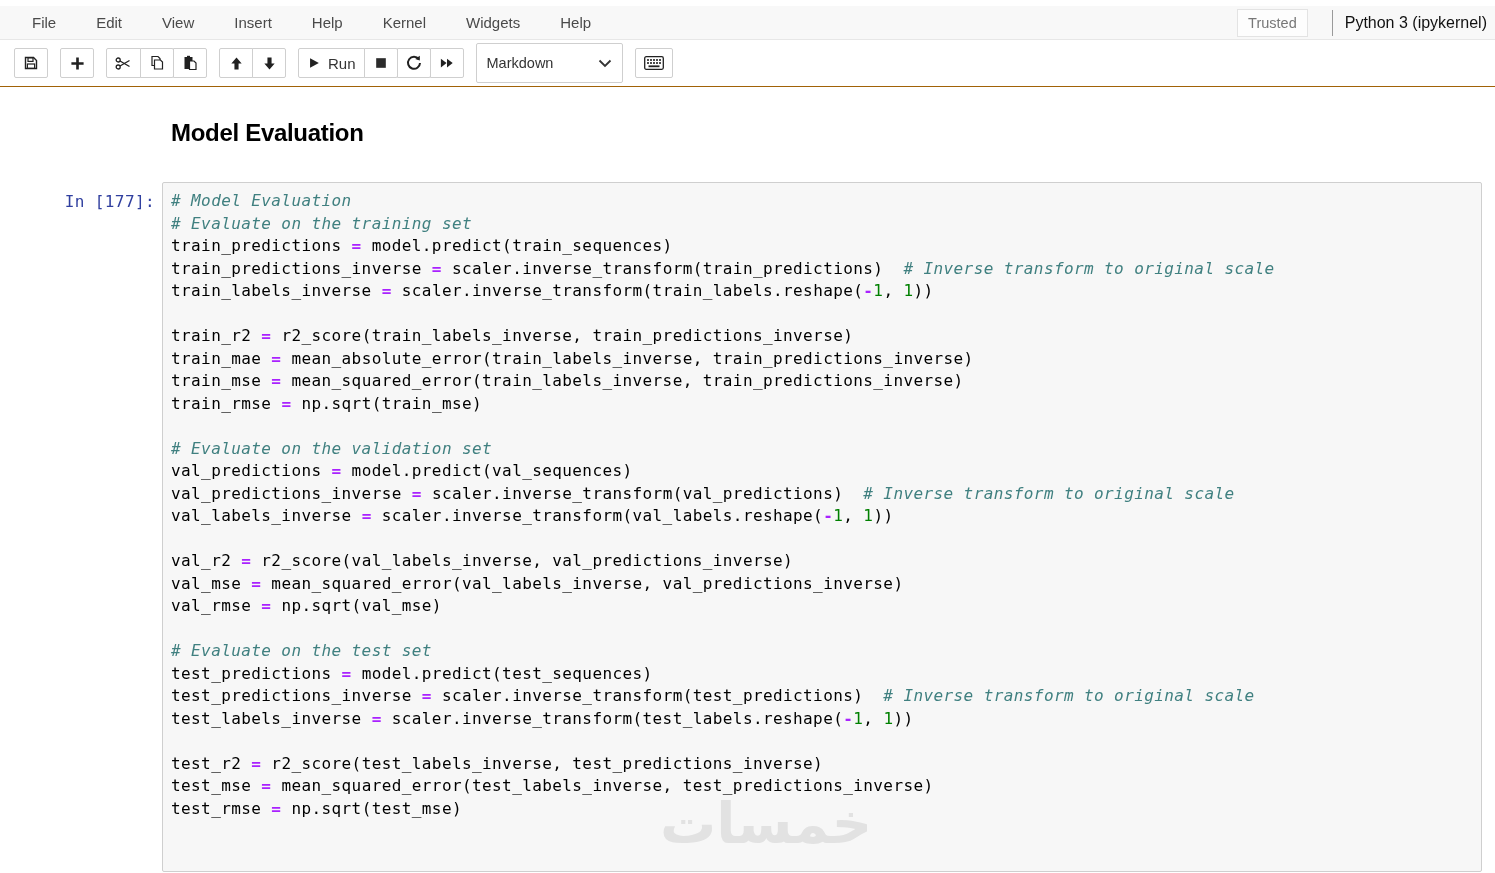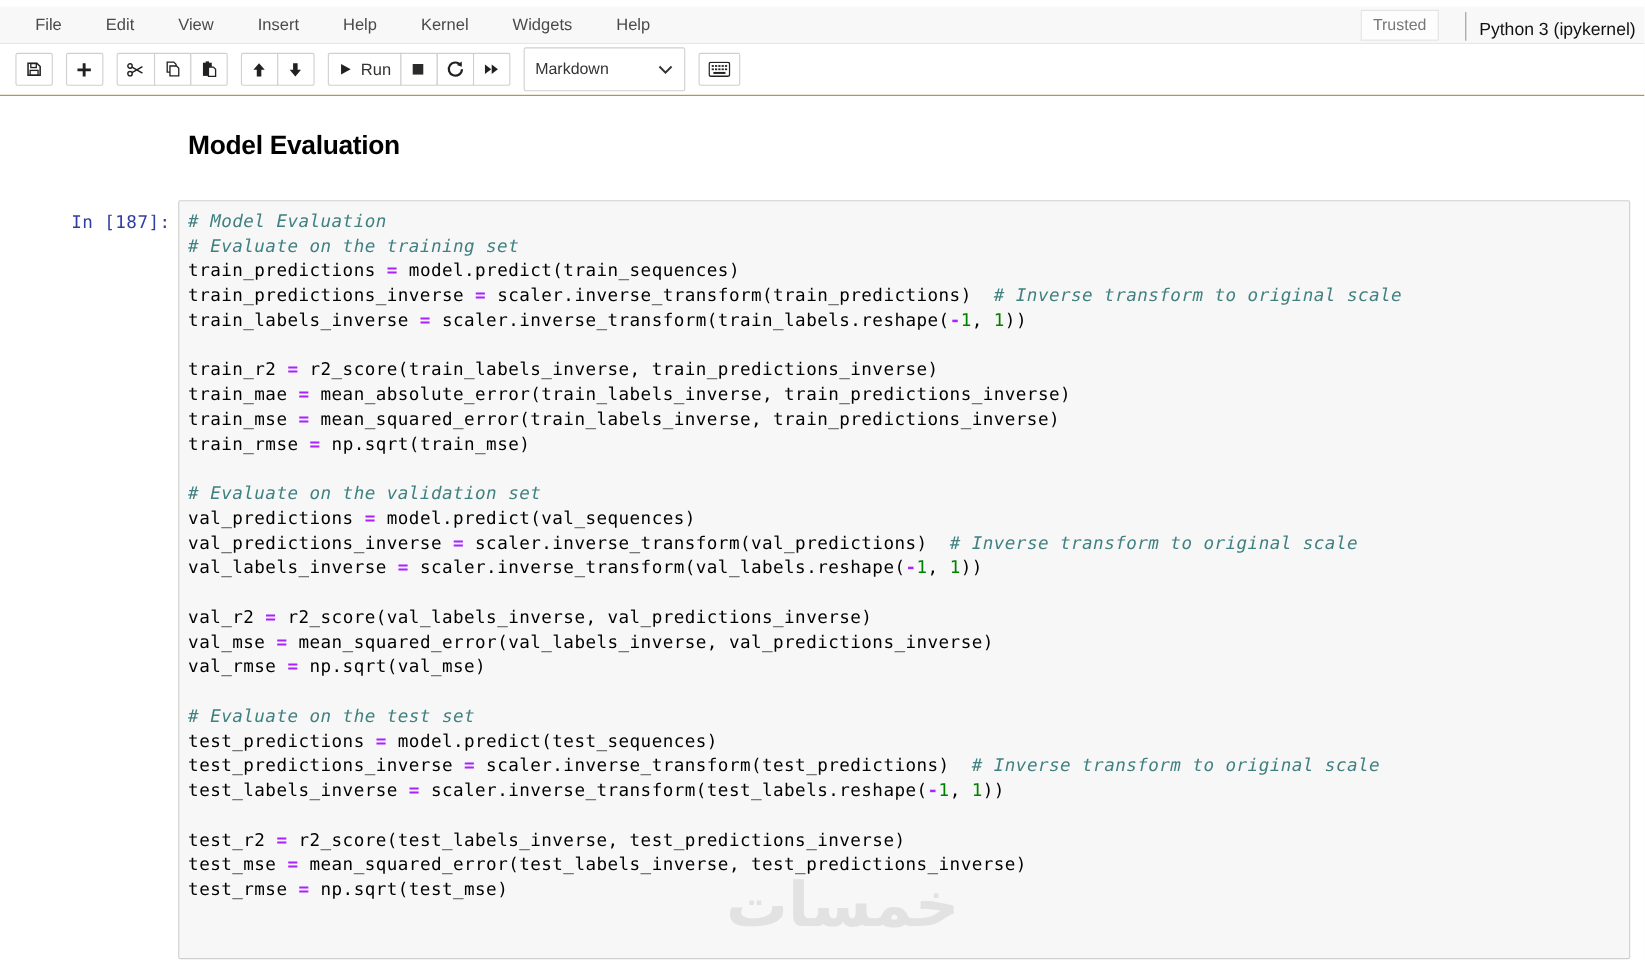--- a/index.html
+++ b/index.html
@@ -4,31 +4,31 @@
 <style>
   * { margin:0; padding:0; box-sizing:border-box; }
   html,body { width:1495px; height:873px; background:#fff; overflow:hidden;
               font-family:"Liberation Sans", sans-serif; }
 
   
   .header { border-bottom:1px solid #a16207; background:#fff; }
   .menubar { margin-top:6px; height:34px; background:#f8f8f8; border-bottom:1px solid #e7e7e7;
              display:flex; align-items:center; padding-left:12px; }
   .menu-item { padding:0 20px; font-size:15px; color:#4a4a4a; cursor:pointer; }
-  .menubar-right { margin-left:auto; display:flex; align-items:flex-end; padding-right:8px; }
+  .menubar-right { margin-left:auto; display:flex; align-items:center; padding-right:8px; }
   .trusted-badge { border:1px solid #e3e3e3; background:#fdfdfd; color:#777;
                    font-size:14.5px; padding:5px 10px; }
   .kernel-divider { width:1px; height:26px; background:#9a9a9a; margin:0 12px 0 24px; }
   .kernel-name { font-size:16px; color:#111; white-space:nowrap; }
 
   .toolbar { height:46px; background:#fff; display:flex; align-items:center;
              padding-left:14px; gap:12px; }
   .btn-group { display:flex; }
   .tbtn { height:30px; min-width:34px; background:#fff; border:1px solid #cfcfcf;
-          border-radius:2px; display:flex; align-items:center; justify-content:flex-start;
+          border-radius:2px; display:flex; align-items:center; justify-content:center;
           padding:0 8px; cursor:pointer; }
   .btn-group .tbtn + .tbtn { margin-left:-1px; border-radius:0 2px 2px 0; }
   .btn-group .tbtn:first-child { border-radius:2px 0 0 2px; }
   .run-label { font-size:15px; color:#333; margin-left:7px; }
   .cell-type-select { height:40px; width:147px; border:1px solid #cfcfcf; border-radius:2px;
                       background:#fff; display:flex; align-items:center;
                       justify-content:space-between; padding:0 10px; cursor:pointer; }
   .cell-type-value { font-size:14.5px; color:#333; }
   .icon svg { display:block; }
 
@@ -208,21 +208,21 @@
 <div class="notebook">
 
   <div class="cell-row md-cell">
     <div class="prompt-col"></div>
     <div class="md-content">
       <div class="md-heading">Model Evaluation</div>
     </div>
   </div>
 
   <div class="cell-row code-cell">
-    <div class="prompt-col">In [187]:</div>
+    <div class="prompt-col">In [177]:</div>
     <div class="input-area">
       <div class="watermark">خمسات</div>
       <div id="code-lines">
           <div class="code-line"><span class="tok-comment"># Model Evaluation</span></div>
           <div class="code-line"><span class="tok-comment"># Evaluate on the training set</span></div>
           <div class="code-line">train_predictions <span class="tok-op">=</span> model.predict(train_sequences)</div>
           <div class="code-line">train_predictions_inverse <span class="tok-op">=</span> scaler.inverse_transform(train_predictions)  <span class="tok-comment"># Inverse transform to original scale</span></div>
           <div class="code-line">train_labels_inverse <span class="tok-op">=</span> scaler.inverse_transform(train_labels.reshape(<span class="tok-op">-</span><span class="tok-num">1</span>, <span class="tok-num">1</span>))</div>
           <div class="code-line">&nbsp;</div>
           <div class="code-line">train_r2 <span class="tok-op">=</span> r2_score(train_labels_inverse, train_predictions_inverse)</div>

